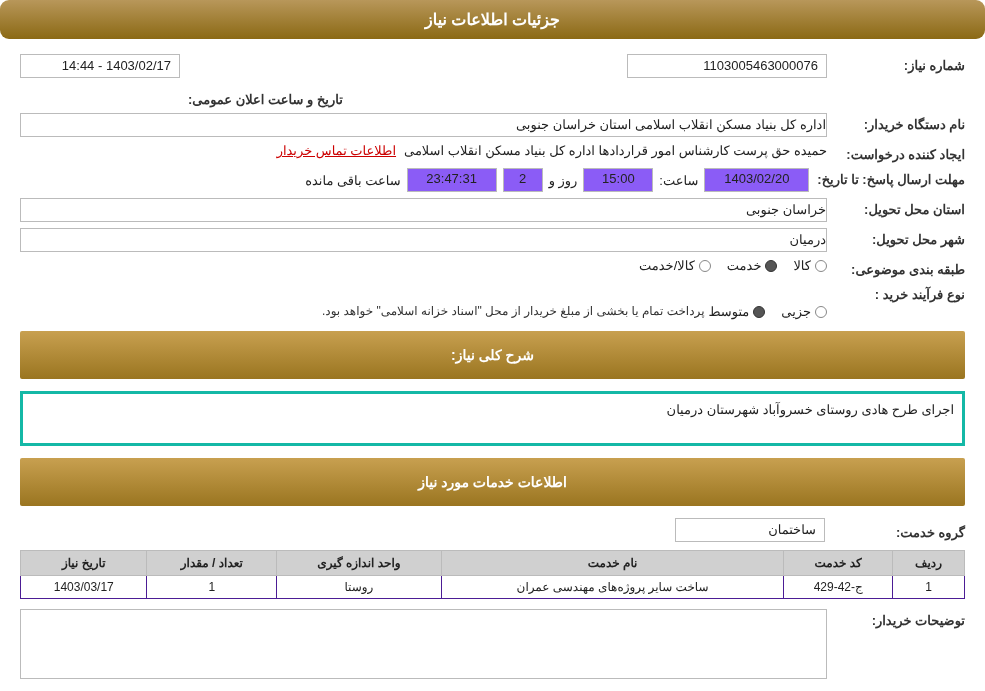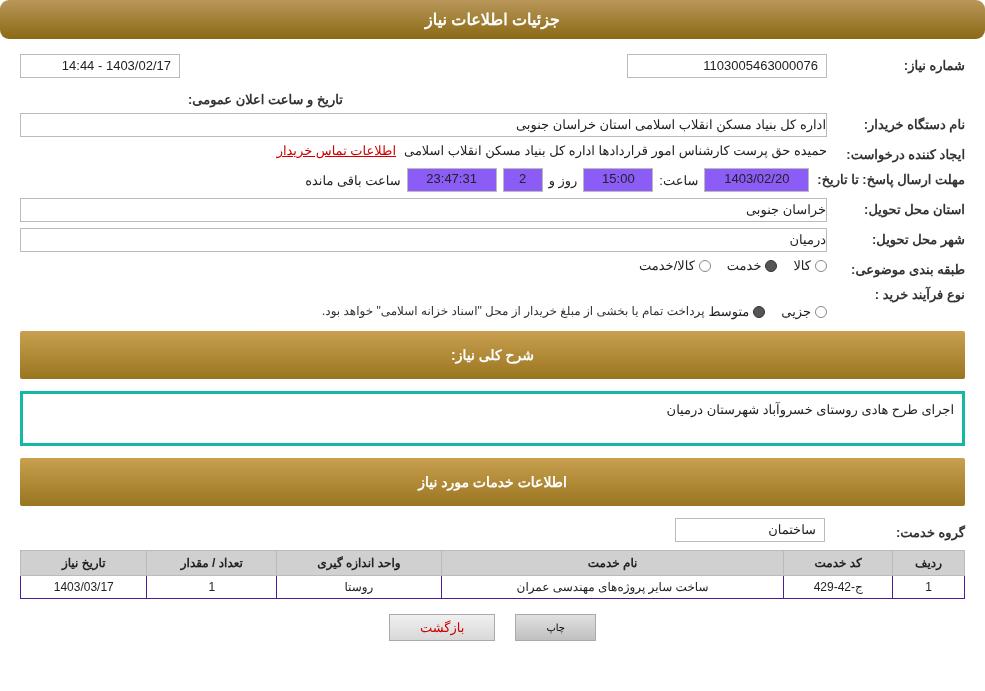--- a/index.html
+++ b/index.html
@@ -312,20 +312,26 @@
           <td>1</td>
           <td>ج-42-429</td>
           <td>ساخت سایر پروژه‌های مهندسی عمران</td>
           <td>روستا</td>
           <td>1</td>
           <td>1403/03/17</td>
         </tr>
       </tbody>
     </table>
 
+    <div class="info-row">
+      <div class="info-label">توضیحات خریدار:</div>
+      <div class="info-value">
+        <div style="border:1px solid #bbb; background:#fff; min-height:70px; padding:5px 8px; text-align:right;"></div>
+      </div>
+    </div>
 
     <div class="buttons-row">
       <button class="btn-print">چاپ</button>
       <button class="btn-back">بازگشت</button>
     </div>
 
   </div>
 </div>
 
 </body></html>

